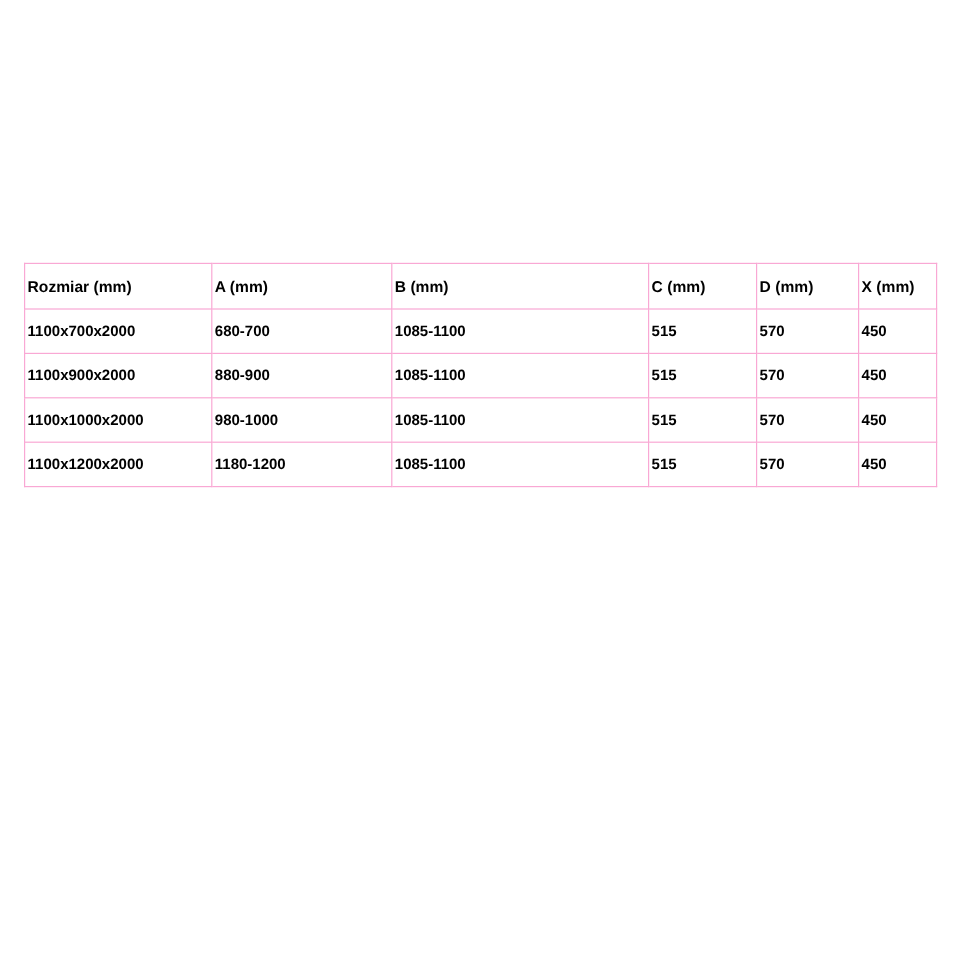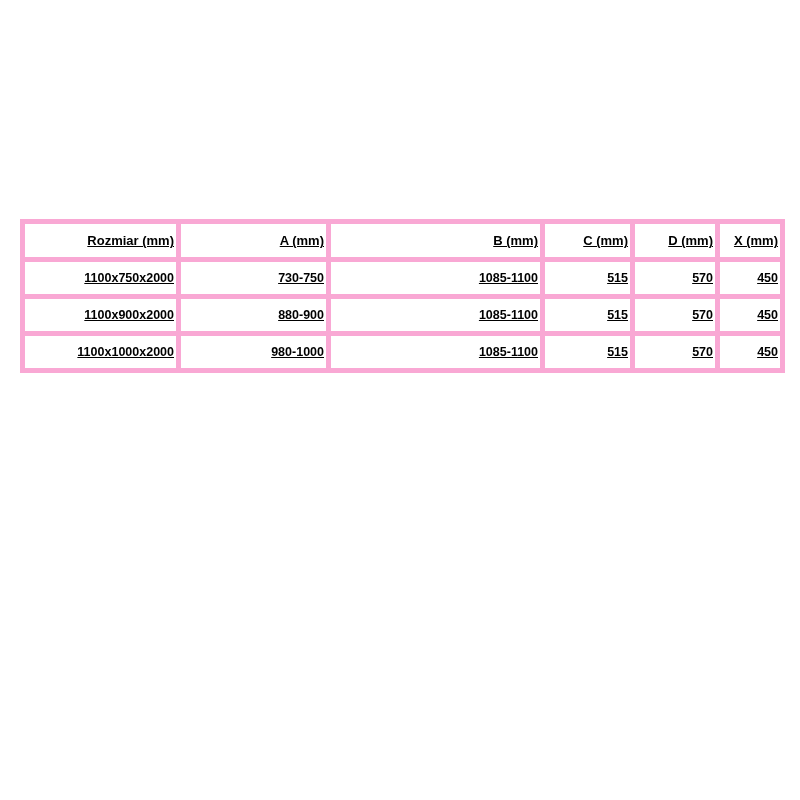--- a/index.html
+++ b/index.html
@@ -25,28 +25,27 @@
     top: 219px;
     width: 760px;
   }
   table.spec {
     border-collapse: collapse;
     width: 760px;
     table-layout: fixed;
   }
   table.spec th,
   table.spec td {
-    border: 5px solid #f9a8d4;
-    text-align: right;
+    border: 1px solid #f9a8d4;
+    text-align: left;
     vertical-align: middle;
     height: 37px;
     font-size: 12.5px;
     padding: 0 2px;
     box-sizing: border-box;
-    text-decoration: underline;
   }
   table.spec thead th {
     font-weight: bold;
     font-size: 13px;
     height: 38px;
   }
   table.spec tbody td {
     font-weight: bold;
     font-size: 12.5px;
   }
@@ -77,22 +76,22 @@
           <th>Rozmiar (mm)</th>
           <th>A (mm)</th>
           <th>B (mm)</th>
           <th>C (mm)</th>
           <th>D (mm)</th>
           <th>X (mm)</th>
         </tr>
       </thead>
       <tbody>
         <tr>
-          <td>1100x750x2000</td>
-          <td>730-750</td>
+          <td>1100x700x2000</td>
+          <td>680-700</td>
           <td>1085-1100</td>
           <td>515</td>
           <td>570</td>
           <td>450</td>
         </tr>
         <tr>
           <td>1100x900x2000</td>
           <td>880-900</td>
           <td>1085-1100</td>
           <td>515</td>
@@ -100,16 +99,24 @@
           <td>450</td>
         </tr>
         <tr>
           <td>1100x1000x2000</td>
           <td>980-1000</td>
           <td>1085-1100</td>
           <td>515</td>
           <td>570</td>
           <td>450</td>
         </tr>
+        <tr>
+          <td>1100x1200x2000</td>
+          <td>1180-1200</td>
+          <td>1085-1100</td>
+          <td>515</td>
+          <td>570</td>
+          <td>450</td>
+        </tr>
       </tbody>
     </table>
   </div>
 </div>
 
 </body></html>

